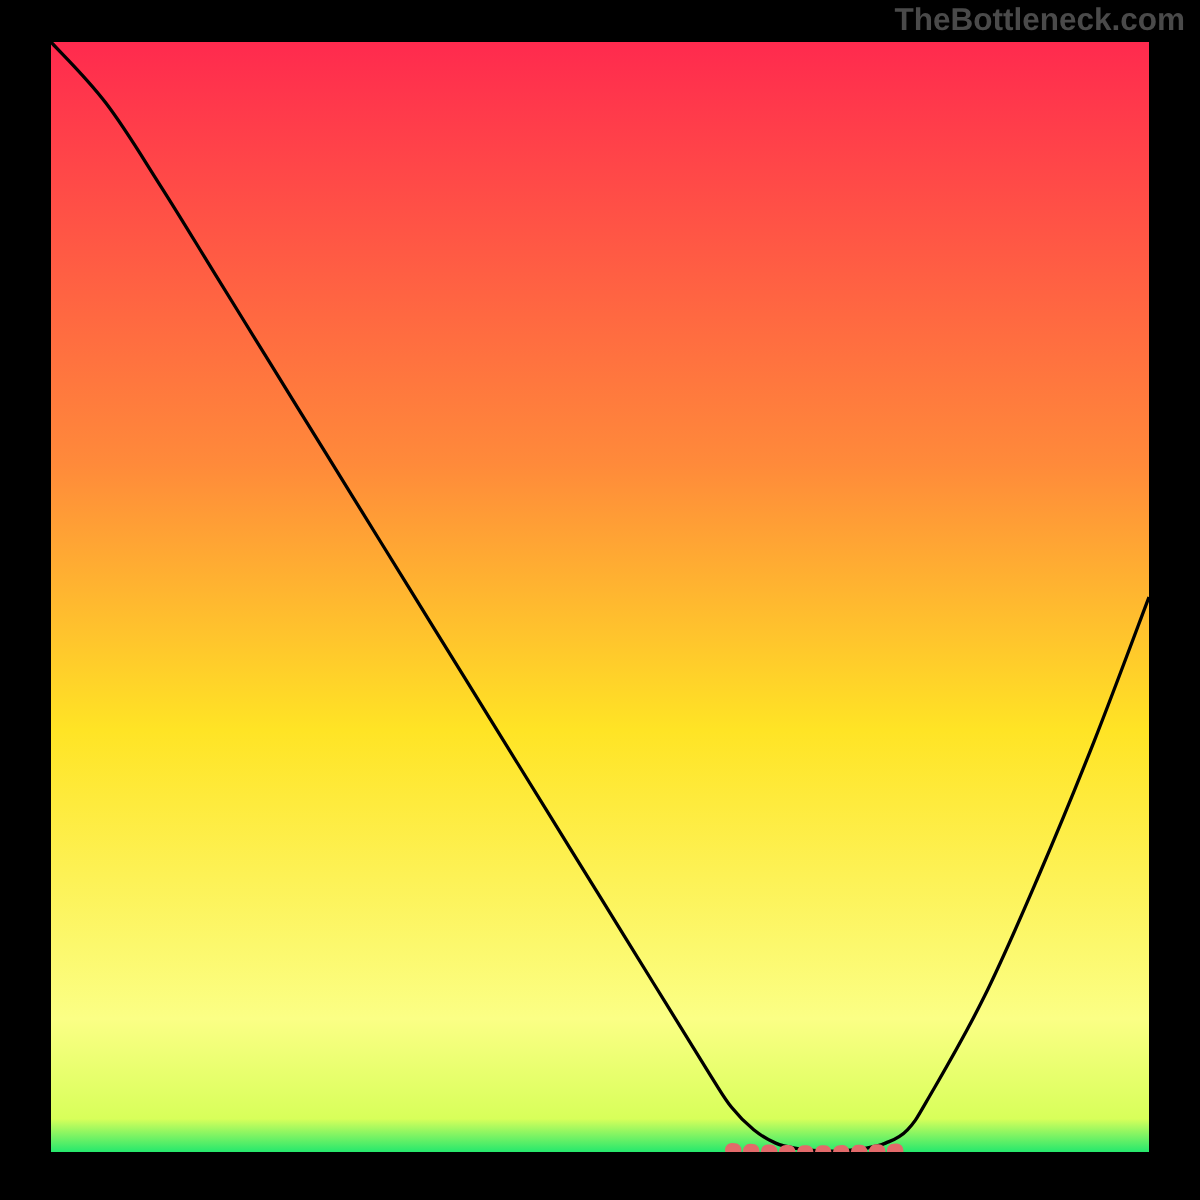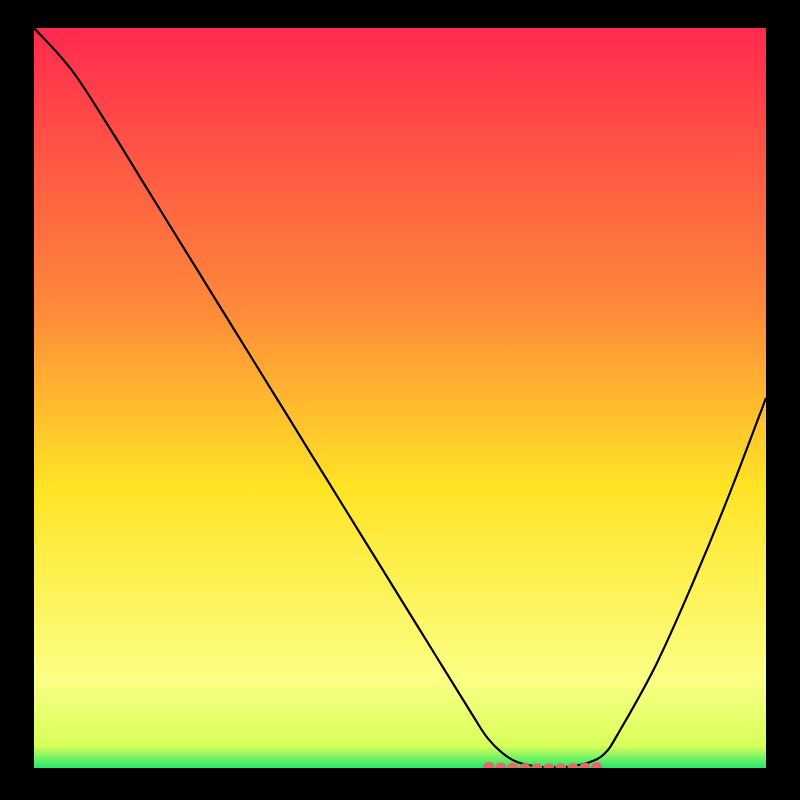--- a/index.html
+++ b/index.html
@@ -37,20 +37,21 @@
     width: 100%;
     height: 100%;
     display: block;
   }
 </style>
 </head>
 <body>
 
 <div class="frame">
 
+  <div class="watermark">TheBottleneck.com</div>
 
   <div class="plot-area">
     <svg viewBox="0 0 732 740" preserveAspectRatio="none">
       <defs>
         <linearGradient id="bg-grad" x1="0" y1="0" x2="0" y2="1">
           <stop offset="0%" stop-color="#ff2a4e"></stop>
           <stop offset="38%" stop-color="#ff8a3a"></stop>
           <stop offset="62%" stop-color="#ffe425"></stop>
           <stop offset="88%" stop-color="#fbff85"></stop>
           <stop offset="97%" stop-color="#d8ff5a"></stop>

